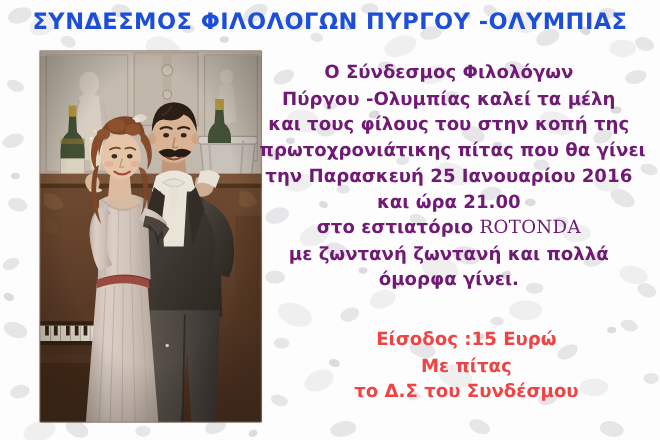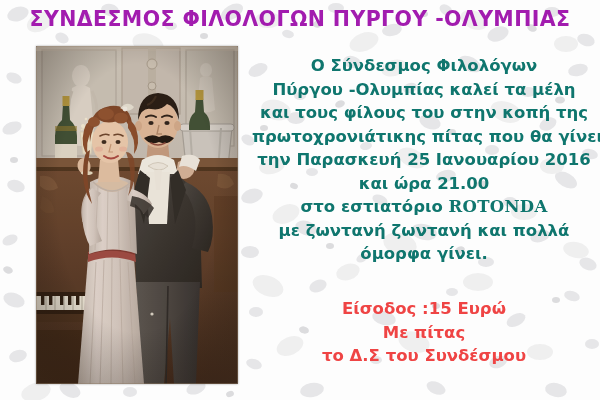--- a/index.html
+++ b/index.html
@@ -40,21 +40,21 @@
     width: 600px;
     text-align: center;
     z-index: 5;
   }
   #title-text {
     display: inline-block;
     font-family: "DejaVu Sans", sans-serif;
     font-weight: bold;
     font-size: 20.5px;
     letter-spacing: 0.4px;
-    color: #a21caf;
+    color: #1d4ed8;
     white-space: nowrap;
     line-height: 1.1;
   }
 
   
   #photo-frame {
     position: absolute;
     left: 36px;
     top: 46px;
     width: 202px;
@@ -62,35 +62,35 @@
     overflow: hidden;
     background: #6d5d51;
     box-shadow: 0 0 2px rgba(0,0,0,0.35);
     z-index: 4;
   }
   #photo-frame svg { display: block; width: 202px; height: 338px; }
 
   
   #message {
     position: absolute;
-    left: 252px;
+    left: 236px;
     top: 54px;
     width: 344px;
     text-align: center;
     z-index: 5;
-    color: #0f766e;
+    color: #701a75;
     font-family: "DejaVu Sans", sans-serif;
     font-size: 16.5px;
     line-height: 23.5px;
     font-weight: 600;
   }
   #message .line { white-space: nowrap; }
   #message .serif-word {
     font-family: "DejaVu Serif", serif;
-    font-weight: 700;
+    font-weight: 400;
     letter-spacing: 0.3px;
     text-align: right;
   }
 
   #entry-block {
     position: absolute;
     left: 252px;
     top: 297px;
     width: 344px;
     text-align: center;

